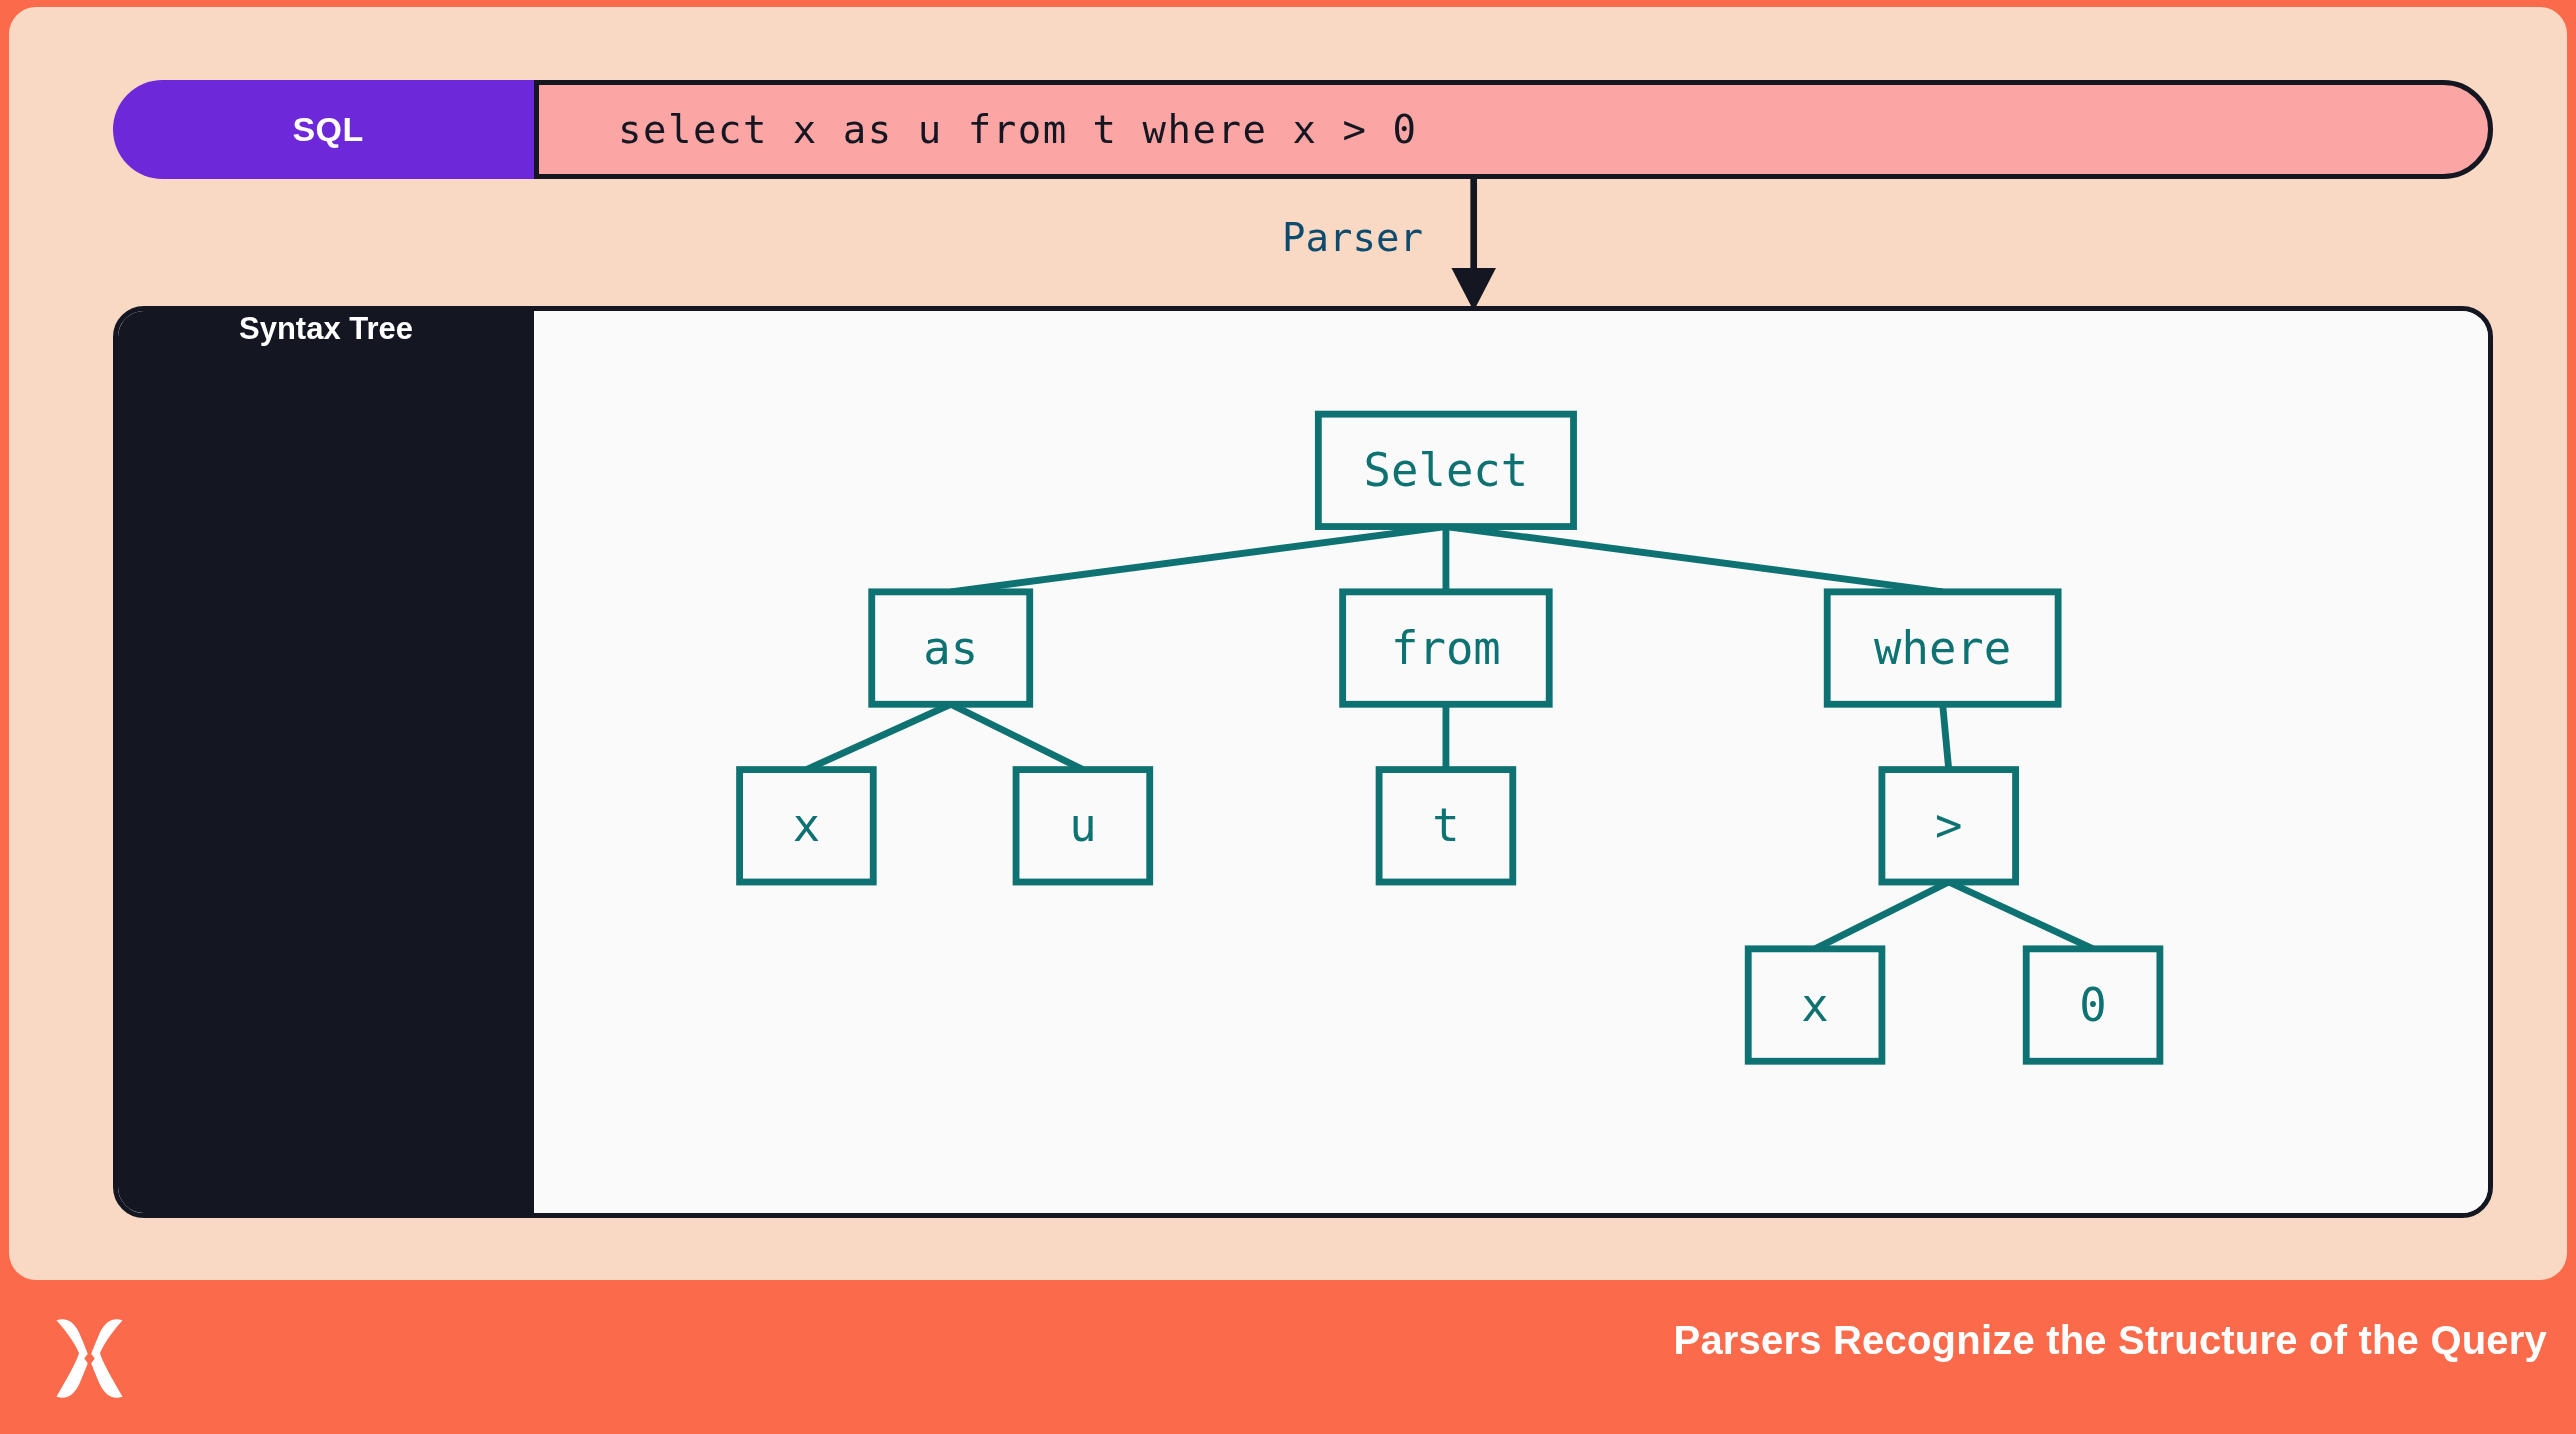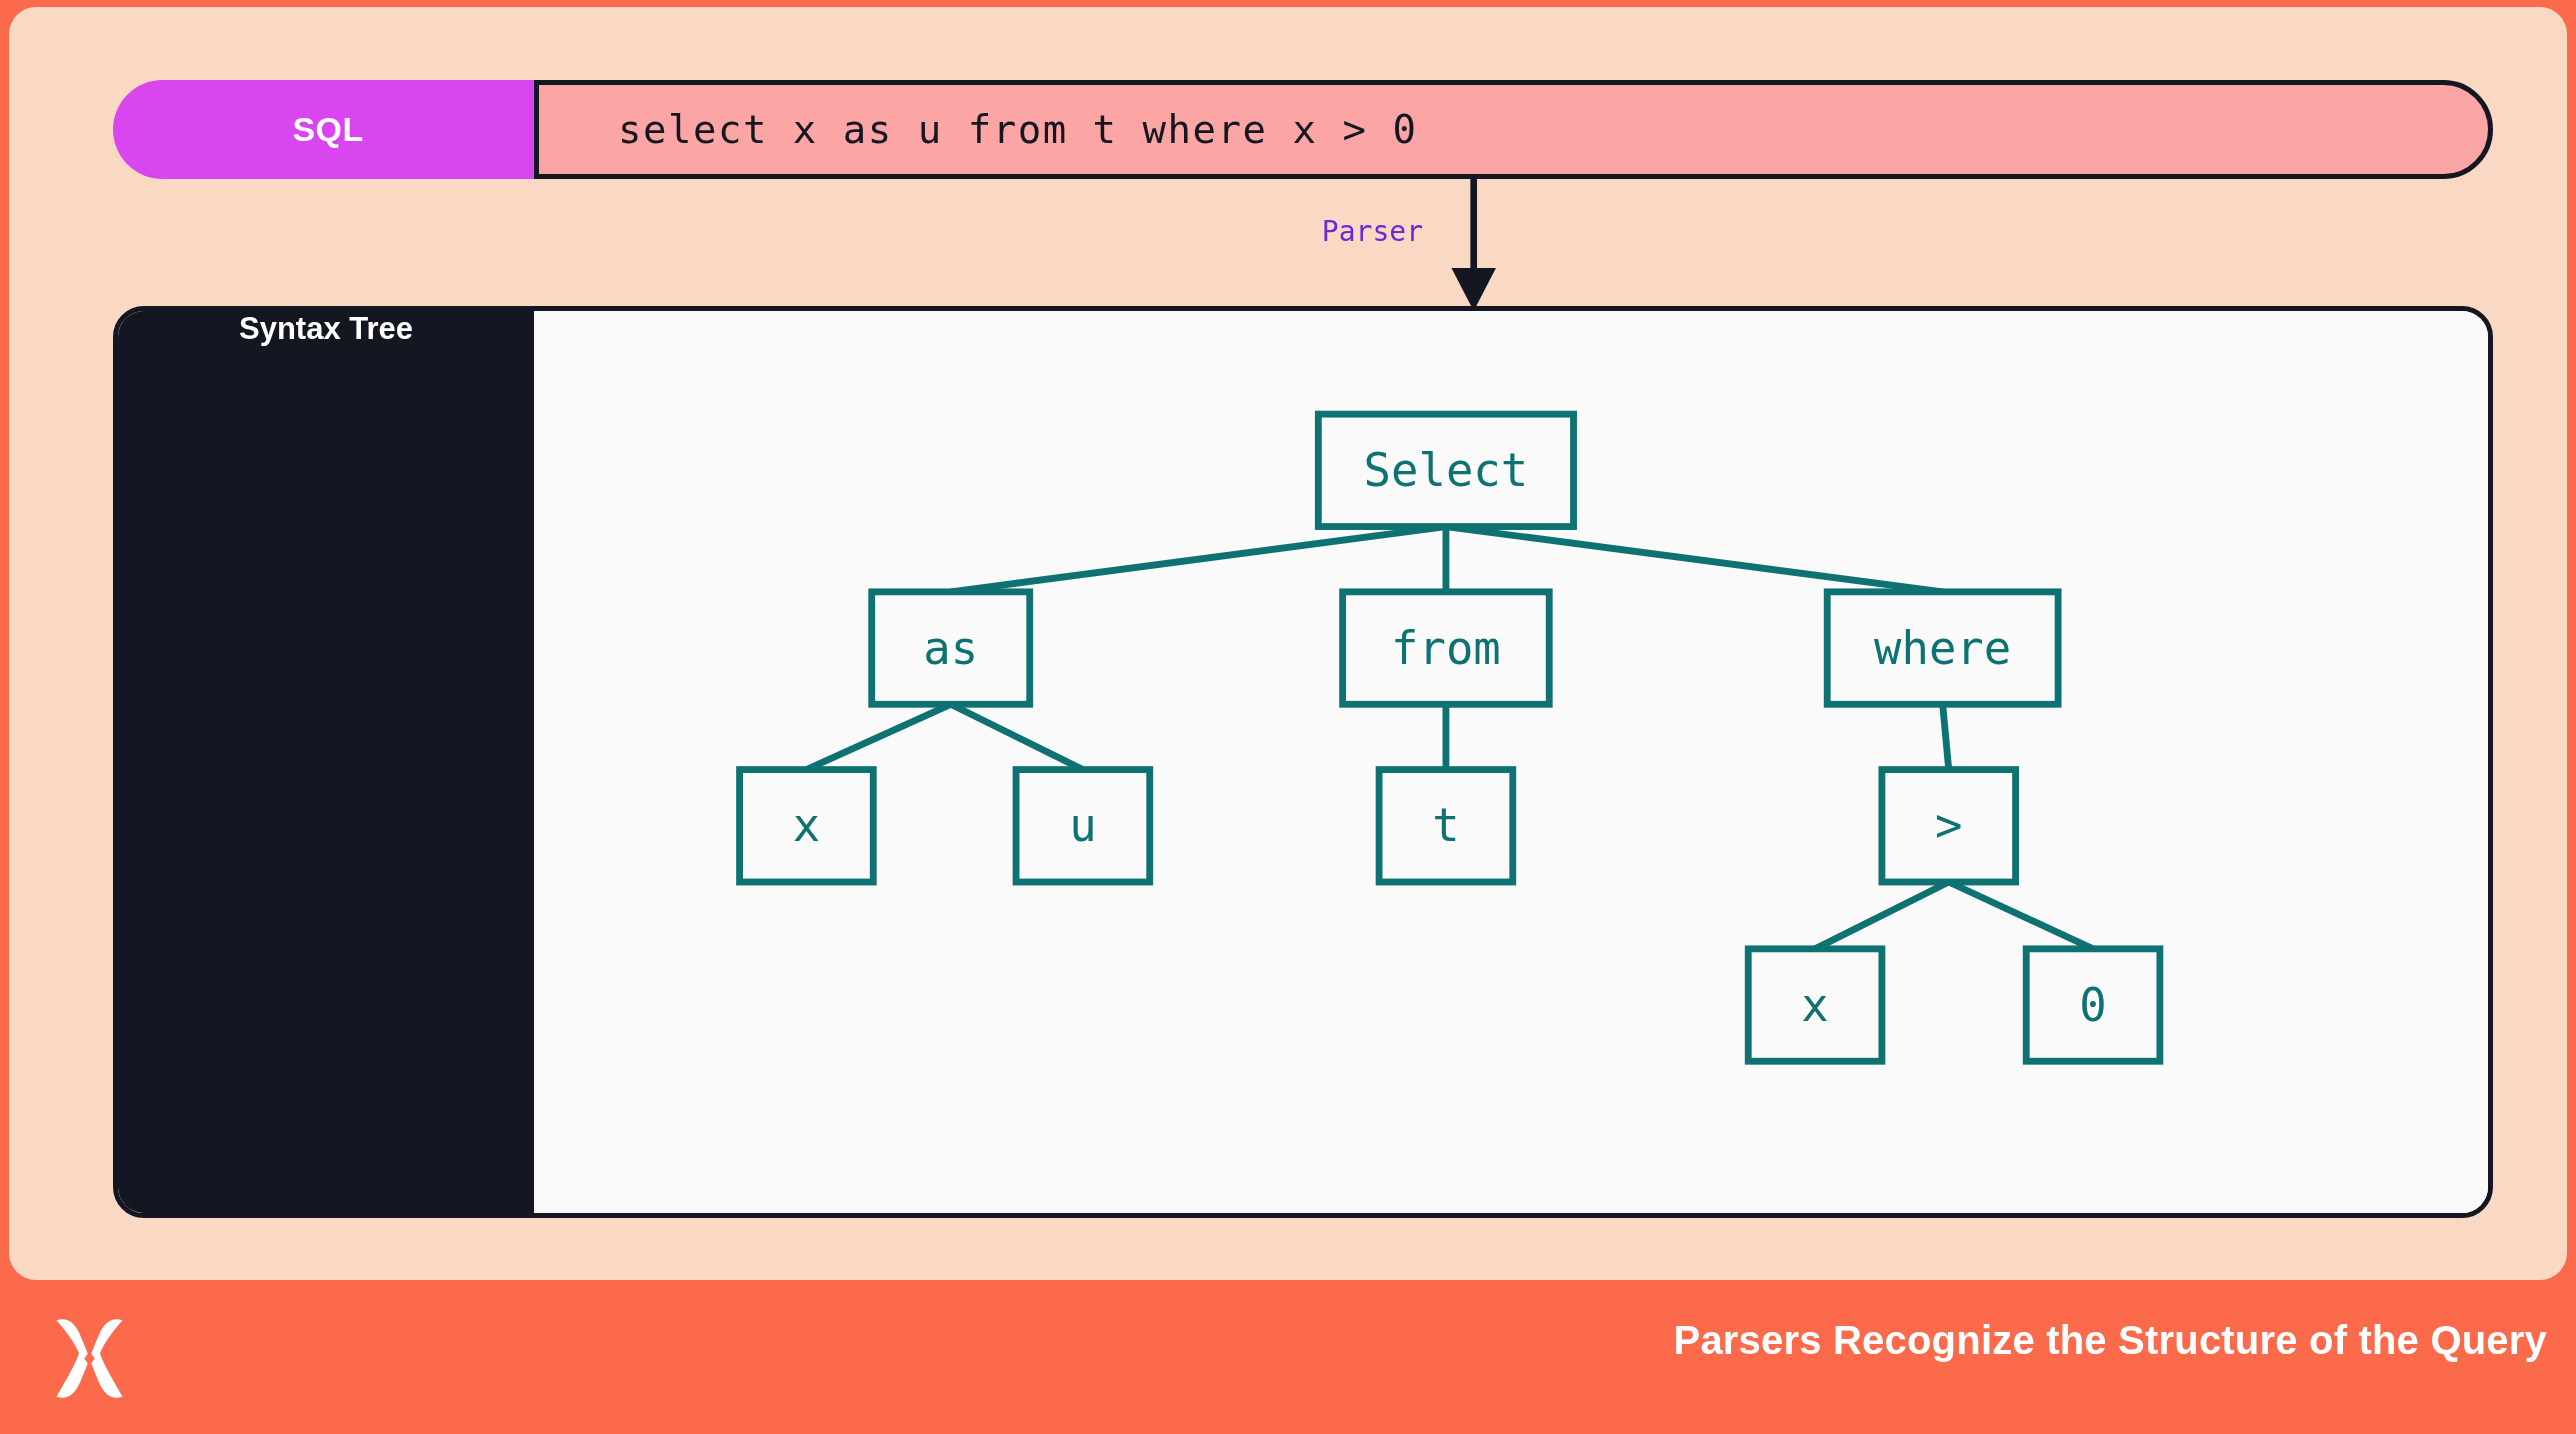--- a/index.html
+++ b/index.html
@@ -42,21 +42,21 @@
     top: 73px;
     width: 2380px;
     height: 99px;
   }
   #sql-label-panel {
     position: absolute;
     left: 0;
     top: 0;
     width: 430px;
     height: 99px;
-    background: #d946ef;
+    background: #6d28d9;
     border-radius: 50px 0 0 50px;
     display: flex;
     align-items: center;
     justify-content: center;
   }
   #sql-label-text {
     color: #FFFFFF;
     font-size: 34px;
     font-weight: bold;
     letter-spacing: 0.4px;
@@ -90,23 +90,23 @@
     top: 172px;
     width: 356px;
     height: 132px;
   }
   #parser-label {
     position: absolute;
     left: 0;
     top: 36px;
     width: 154px;
     text-align: right;
-    color: #6d28d9;
+    color: #0c4a6e;
     font-family: "DejaVu Sans Mono", monospace;
-    font-size: 28px;
+    font-size: 39px;
   }
 
   
   #tree-panel {
     position: absolute;
     left: 104px;
     top: 299px;
     width: 2380px;
     height: 912px;
     border-radius: 31px;

